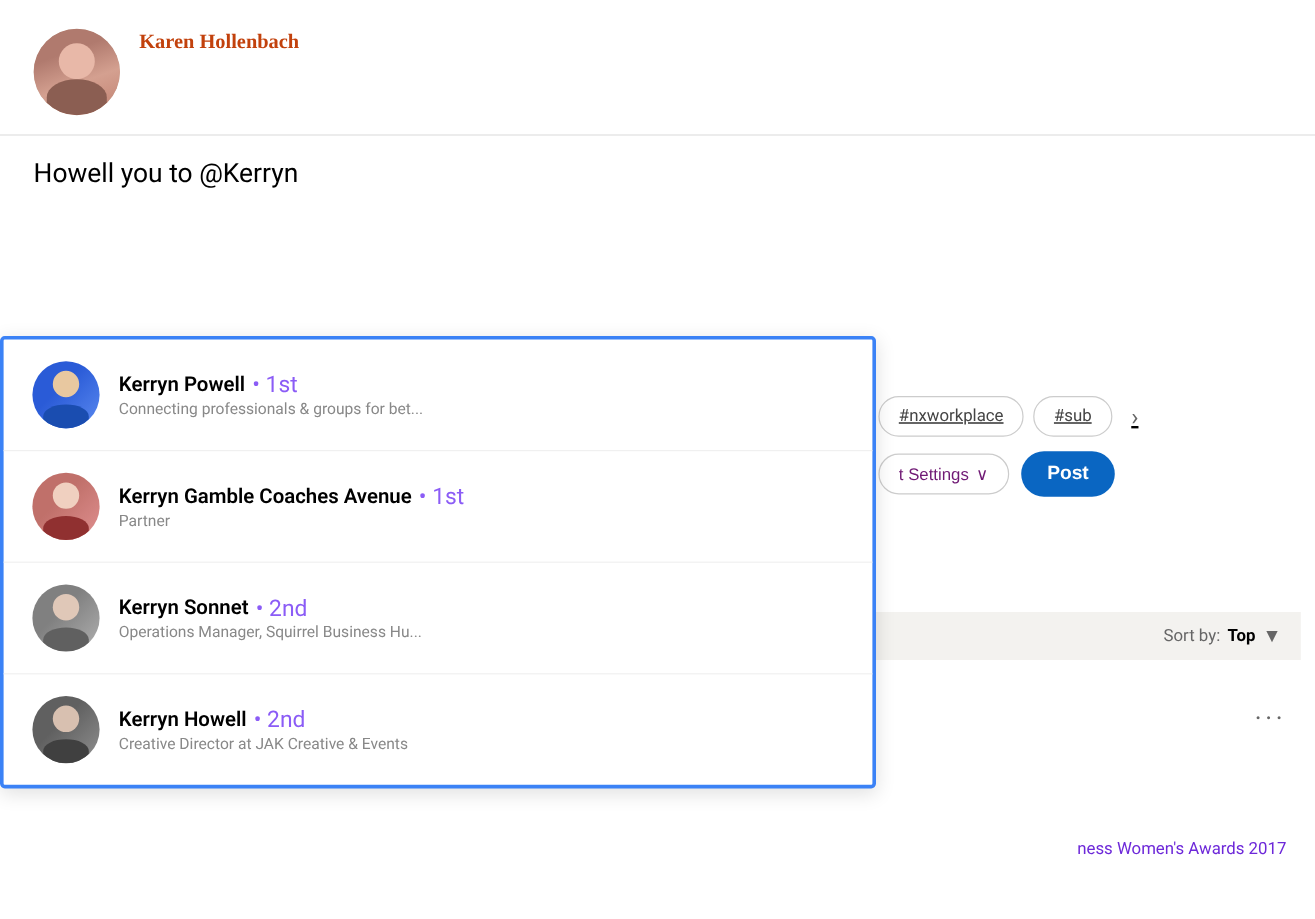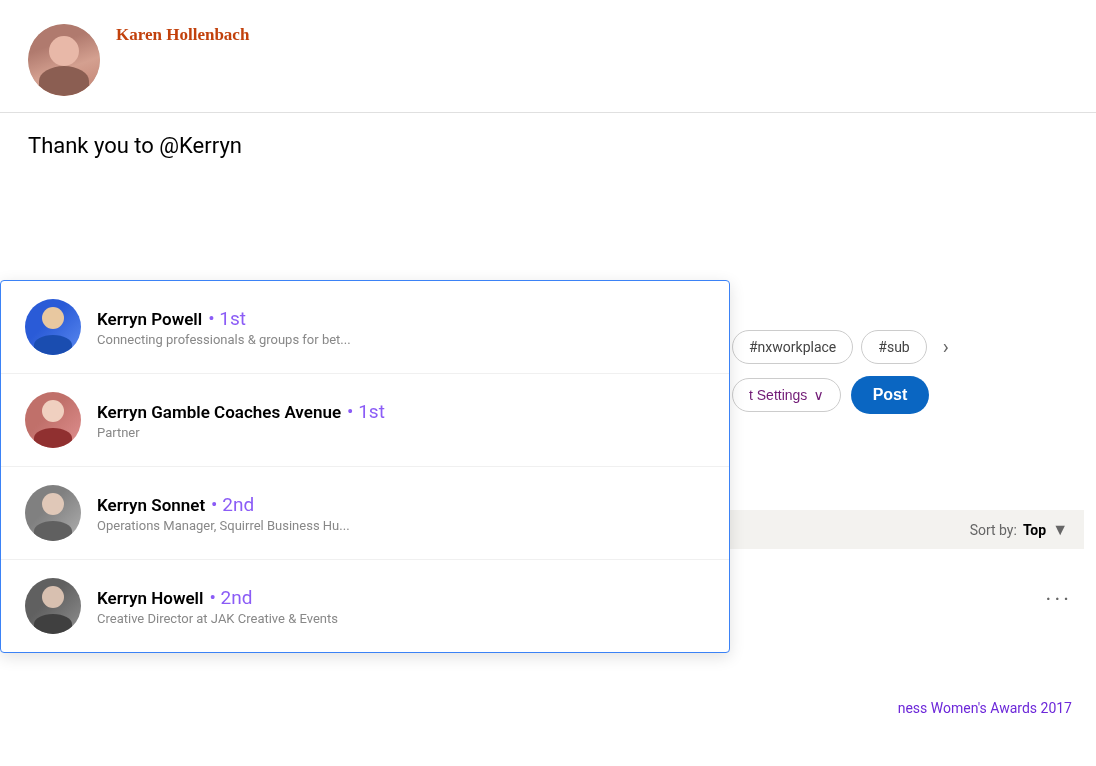--- a/index.html
+++ b/index.html
@@ -111,21 +111,21 @@
       caret-color: #000;
     }
 
     
     .suggestion-dropdown {
       position: absolute;
       top: 280px;
       left: 0;
       width: 730px;
       background: #fff;
-      border: 1px solid #3b82f6;
+      border: 3px solid #3b82f6;
       border-radius: 4px;
       box-shadow: 0 4px 16px rgba(0,0,0,0.12);
       z-index: 100;
     }
 
     .suggestion-item {
       display: flex;
       align-items: center;
       gap: 16px;
       padding: 18px 24px;
@@ -270,20 +270,21 @@
       display: flex;
       flex-direction: column;
       gap: 12px;
       padding: 0 16px;
     }
 
     .hashtag-row {
       display: flex;
       align-items: center;
       gap: 8px;
+      text-decoration: underline;
     }
 
     .hashtag-pill {
       border: 1px solid #ccc;
       border-radius: 20px;
       padding: 8px 16px;
       font-size: 14px;
       color: #444;
       background: #fff;
       cursor: pointer;
@@ -381,21 +382,21 @@
   <div class="profile-section">
     <div class="avatar">
       <div class="avatar-img"></div>
     </div>
     <div class="profile-info">
       <span class="profile-name">Karen Hollenbach</span>
     </div>
   </div>
 
   <div class="text-area-section">
-    <div class="post-text" contenteditable="true" style="">Thank you to @Kerryn</div>
+    <div class="post-text" contenteditable="true" style="">Howell you to @Kerryn</div>
   </div>
 
   <div class="suggestion-dropdown">
 
     <div class="suggestion-item">
       <div class="suggestion-avatar sug-avatar-1"></div>
       <div class="suggestion-info">
         <div class="suggestion-name-row">
           <span class="suggestion-name">Kerryn Powell</span>
           <span class="suggestion-degree">• 1st</span>

